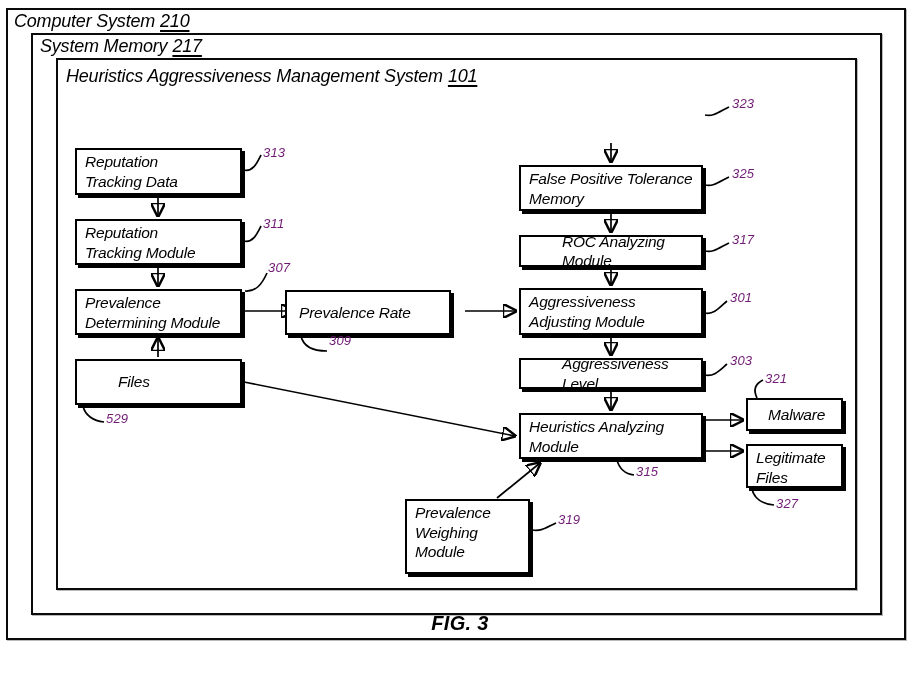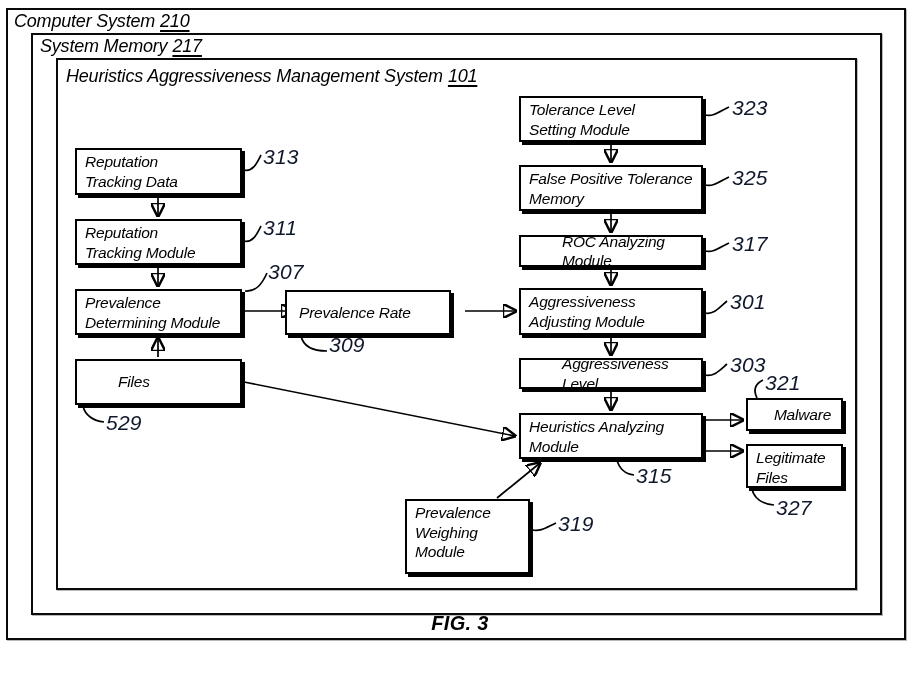--- a/index.html
+++ b/index.html
@@ -47,28 +47,28 @@
     padding: 2px 4px 0 8px;
   }
   .box .box-label {
     font-style: italic;
     font-size: 15.5px;
     line-height: 19.5px;
     letter-spacing: -0.2px;
     white-space: pre-line;
   }
   .box.vc { align-items: center; padding-top: 0; padding-left: 41px; }
-  .box.hc { justify-content: center; padding-left: 20px; }
+  .box.hc { justify-content: flex-start; padding-left: 20px; }
   .refnum {
     position: absolute;
     font-style: italic;
-    font-size: 21px;
+    font-size: 13px;
     letter-spacing: 0.2px;
     white-space: nowrap;
-    color: #0f172a;
+    color: #701a75;
   }
   .fig-caption {
     position: absolute;
     left: 0;
     top: 612px;
     width: 920px;
     text-align: center;
     font-style: italic;
     font-weight: bold;
     font-size: 20px;
@@ -160,24 +160,20 @@
 Determining Module</span>
   </div>
   <div class="box vc" style="left:75px;top:359px;width:167px;height:46px">
     <span class="box-label">Files</span>
   </div>
 
   <div class="box vc" style="left:285px;top:290px;width:166px;height:45px;padding-left:12px">
     <span class="box-label">Prevalence Rate</span>
   </div>
 
-  <div class="box" style="left:519px;top:96px;width:184px;height:46px">
-    <span class="box-label">Tolerance Level
-Setting Module</span>
-  </div>
   <div class="box" style="left:519px;top:165px;width:184px;height:46px">
     <span class="box-label">False Positive Tolerance
 Memory</span>
   </div>
   <div class="box vc" style="left:519px;top:235px;width:184px;height:32px">
     <span class="box-label">ROC Analyzing Module</span>
   </div>
   <div class="box" style="left:519px;top:288px;width:184px;height:47px">
     <span class="box-label">Aggressiveness
 Adjusting Module</span>

